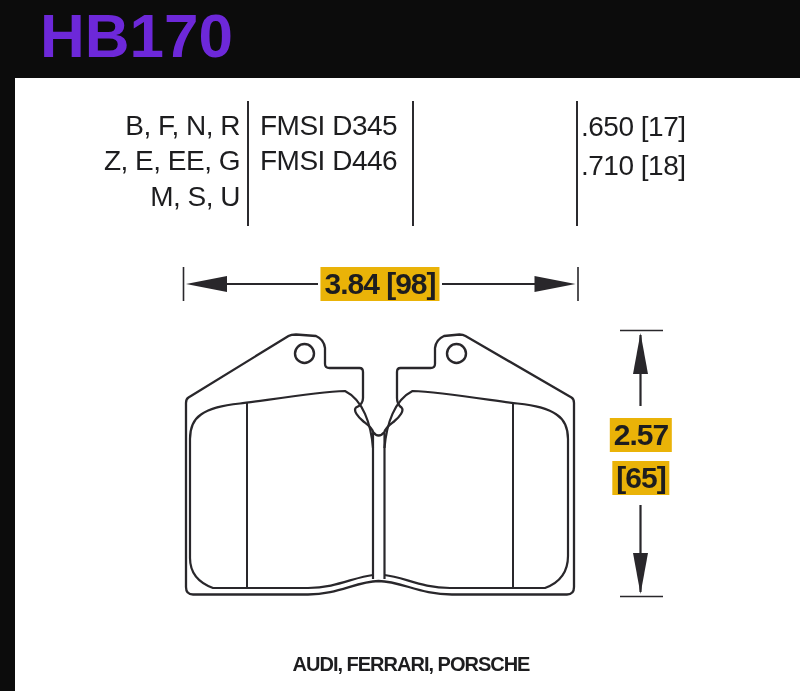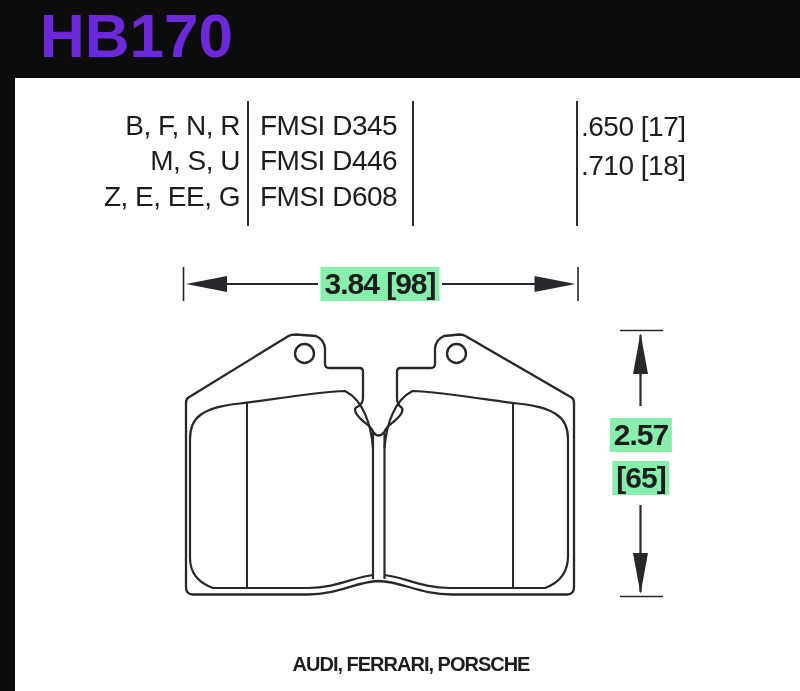--- a/index.html
+++ b/index.html
@@ -32,49 +32,48 @@
   .col-thickness .row{height:39.2px;line-height:39.2px;}
   .table-divider{
     position:absolute;top:101px;width:2px;height:125px;background:#2b2a2e;
   }
   .divider-1{left:247px;}
   .divider-2{left:412px;}
   .divider-3{left:576px;}
   .diagram-svg{position:absolute;left:0;top:0;}
   .dim-label{
     position:absolute;font-size:30px;font-weight:bold;letter-spacing:-1px;
-    transform:translate(-50%,-50%);white-space:nowrap;background:#86efac;padding:0 4px;
+    transform:translate(-50%,-50%);white-space:nowrap;background:#eab308;padding:0 4px;
   }
   .width-label{left:380px;top:284px;}
   .height-value{left:641px;top:435px;}
   .height-bracket{left:641px;top:478px;}
   .applications{
     position:absolute;left:411px;top:664px;transform:translate(-50%,-50%);
     font-size:20px;font-weight:bold;letter-spacing:-1px;white-space:nowrap;
   }
 </style>
 </head>
 <body>
 
 <div class="page">
 
   <div class="header-bar"></div>
   <div class="left-strip"></div>
   <div class="part-number">HB170</div>
 
   <div class="spec-col col-compounds">
     <div class="row">B, F, N, R</div>
+    <div class="row">Z, E, EE, G</div>
     <div class="row">M, S, U</div>
-    <div class="row">Z, E, EE, G</div>
   </div>
   <div class="table-divider divider-1"></div>
   <div class="spec-col col-fmsi">
     <div class="row">FMSI D345</div>
     <div class="row">FMSI D446</div>
-    <div class="row">FMSI D608</div>
   </div>
   <div class="table-divider divider-2"></div>
   <div class="table-divider divider-3"></div>
   <div class="spec-col col-thickness">
     <div class="row">.650 [17]</div>
     <div class="row">.710 [18]</div>
   </div>
 
   <svg class="diagram-svg" width="800" height="691" viewBox="0 0 800 691">
     <g stroke="#29272b" fill="none" stroke-linejoin="round">

